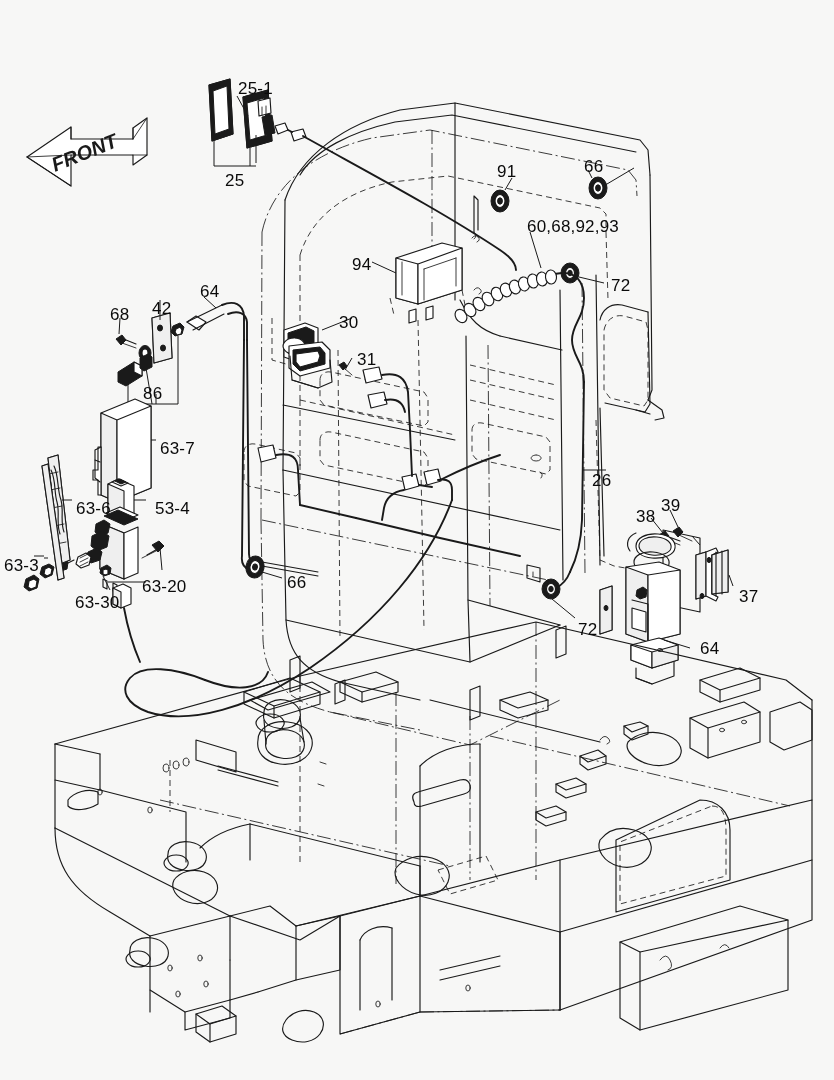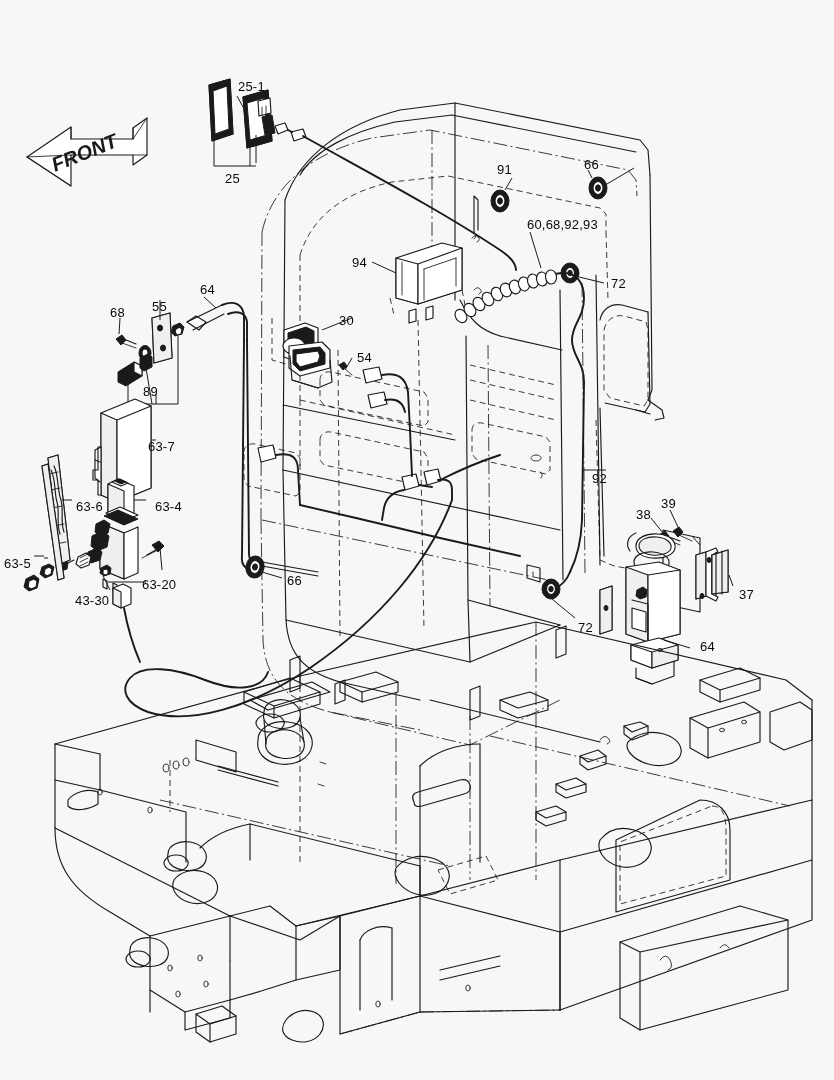--- a/index.html
+++ b/index.html
@@ -8,21 +8,21 @@
   #sheet{
     position:relative;
     width:834px;height:1080px;
     background:#f7f7f6;
     overflow:hidden;
   }
   #art{position:absolute;left:0;top:0;width:834px;height:1080px;}
   .lbl{
     position:absolute;
     font-family:"Liberation Sans",sans-serif;
-    font-size:13px;
+    font-size:17px;
     font-weight:400;
     color:#0a0a0a;
     white-space:nowrap;
     letter-spacing:.2px;
     line-height:1;
   }
 </style>
 </head>
 <body>
 
@@ -574,32 +574,32 @@
   </svg>
 
   <div class="lbl" style="left:238px;top:80px;">25-1</div>
   <div class="lbl" style="left:225px;top:172px;">25</div>
   <div class="lbl" style="left:497px;top:163px;">91</div>
   <div class="lbl" style="left:584px;top:158px;">66</div>
   <div class="lbl" style="left:487px;top:218px;margin-left:40px;">60,68,92,93</div>
   <div class="lbl" style="left:611px;top:277px;">72</div>
   <div class="lbl" style="left:352px;top:256px;text-align:right;">94</div>
   <div class="lbl" style="left:200px;top:283px;">64</div>
-  <div class="lbl" style="left:152px;top:300px;">55</div>
+  <div class="lbl" style="left:152px;top:300px;">42</div>
   <div class="lbl" style="left:110px;top:306px;text-align:right;">68</div>
-  <div class="lbl" style="left:143px;top:385px;">89</div>
+  <div class="lbl" style="left:143px;top:385px;">86</div>
   <div class="lbl" style="left:339px;top:314px;">30</div>
-  <div class="lbl" style="left:357px;top:351px;">54</div>
-  <div class="lbl" style="left:148px;top:440px;">63-7</div>
+  <div class="lbl" style="left:357px;top:351px;">31</div>
+  <div class="lbl" style="left:160px;top:440px;">63-7</div>
   <div class="lbl" style="left:76px;top:500px;">63-6</div>
-  <div class="lbl" style="left:155px;top:500px;">63-4</div>
-  <div class="lbl" style="left:4px;top:557px;">63-5</div>
+  <div class="lbl" style="left:155px;top:500px;">53-4</div>
+  <div class="lbl" style="left:4px;top:557px;">63-3</div>
   <div class="lbl" style="left:142px;top:578px;">63-20</div>
-  <div class="lbl" style="left:75px;top:594px;">43-30</div>
+  <div class="lbl" style="left:75px;top:594px;">63-30</div>
   <div class="lbl" style="left:287px;top:574px;">66</div>
-  <div class="lbl" style="left:592px;top:472px;">92</div>
+  <div class="lbl" style="left:592px;top:472px;">26</div>
   <div class="lbl" style="left:661px;top:497px;text-align:right;">39</div>
   <div class="lbl" style="left:636px;top:508px;">38</div>
   <div class="lbl" style="left:739px;top:588px;">37</div>
   <div class="lbl" style="left:578px;top:621px;">72</div>
   <div class="lbl" style="left:700px;top:640px;">64</div>
 
 </div>
 
 </body></html>

